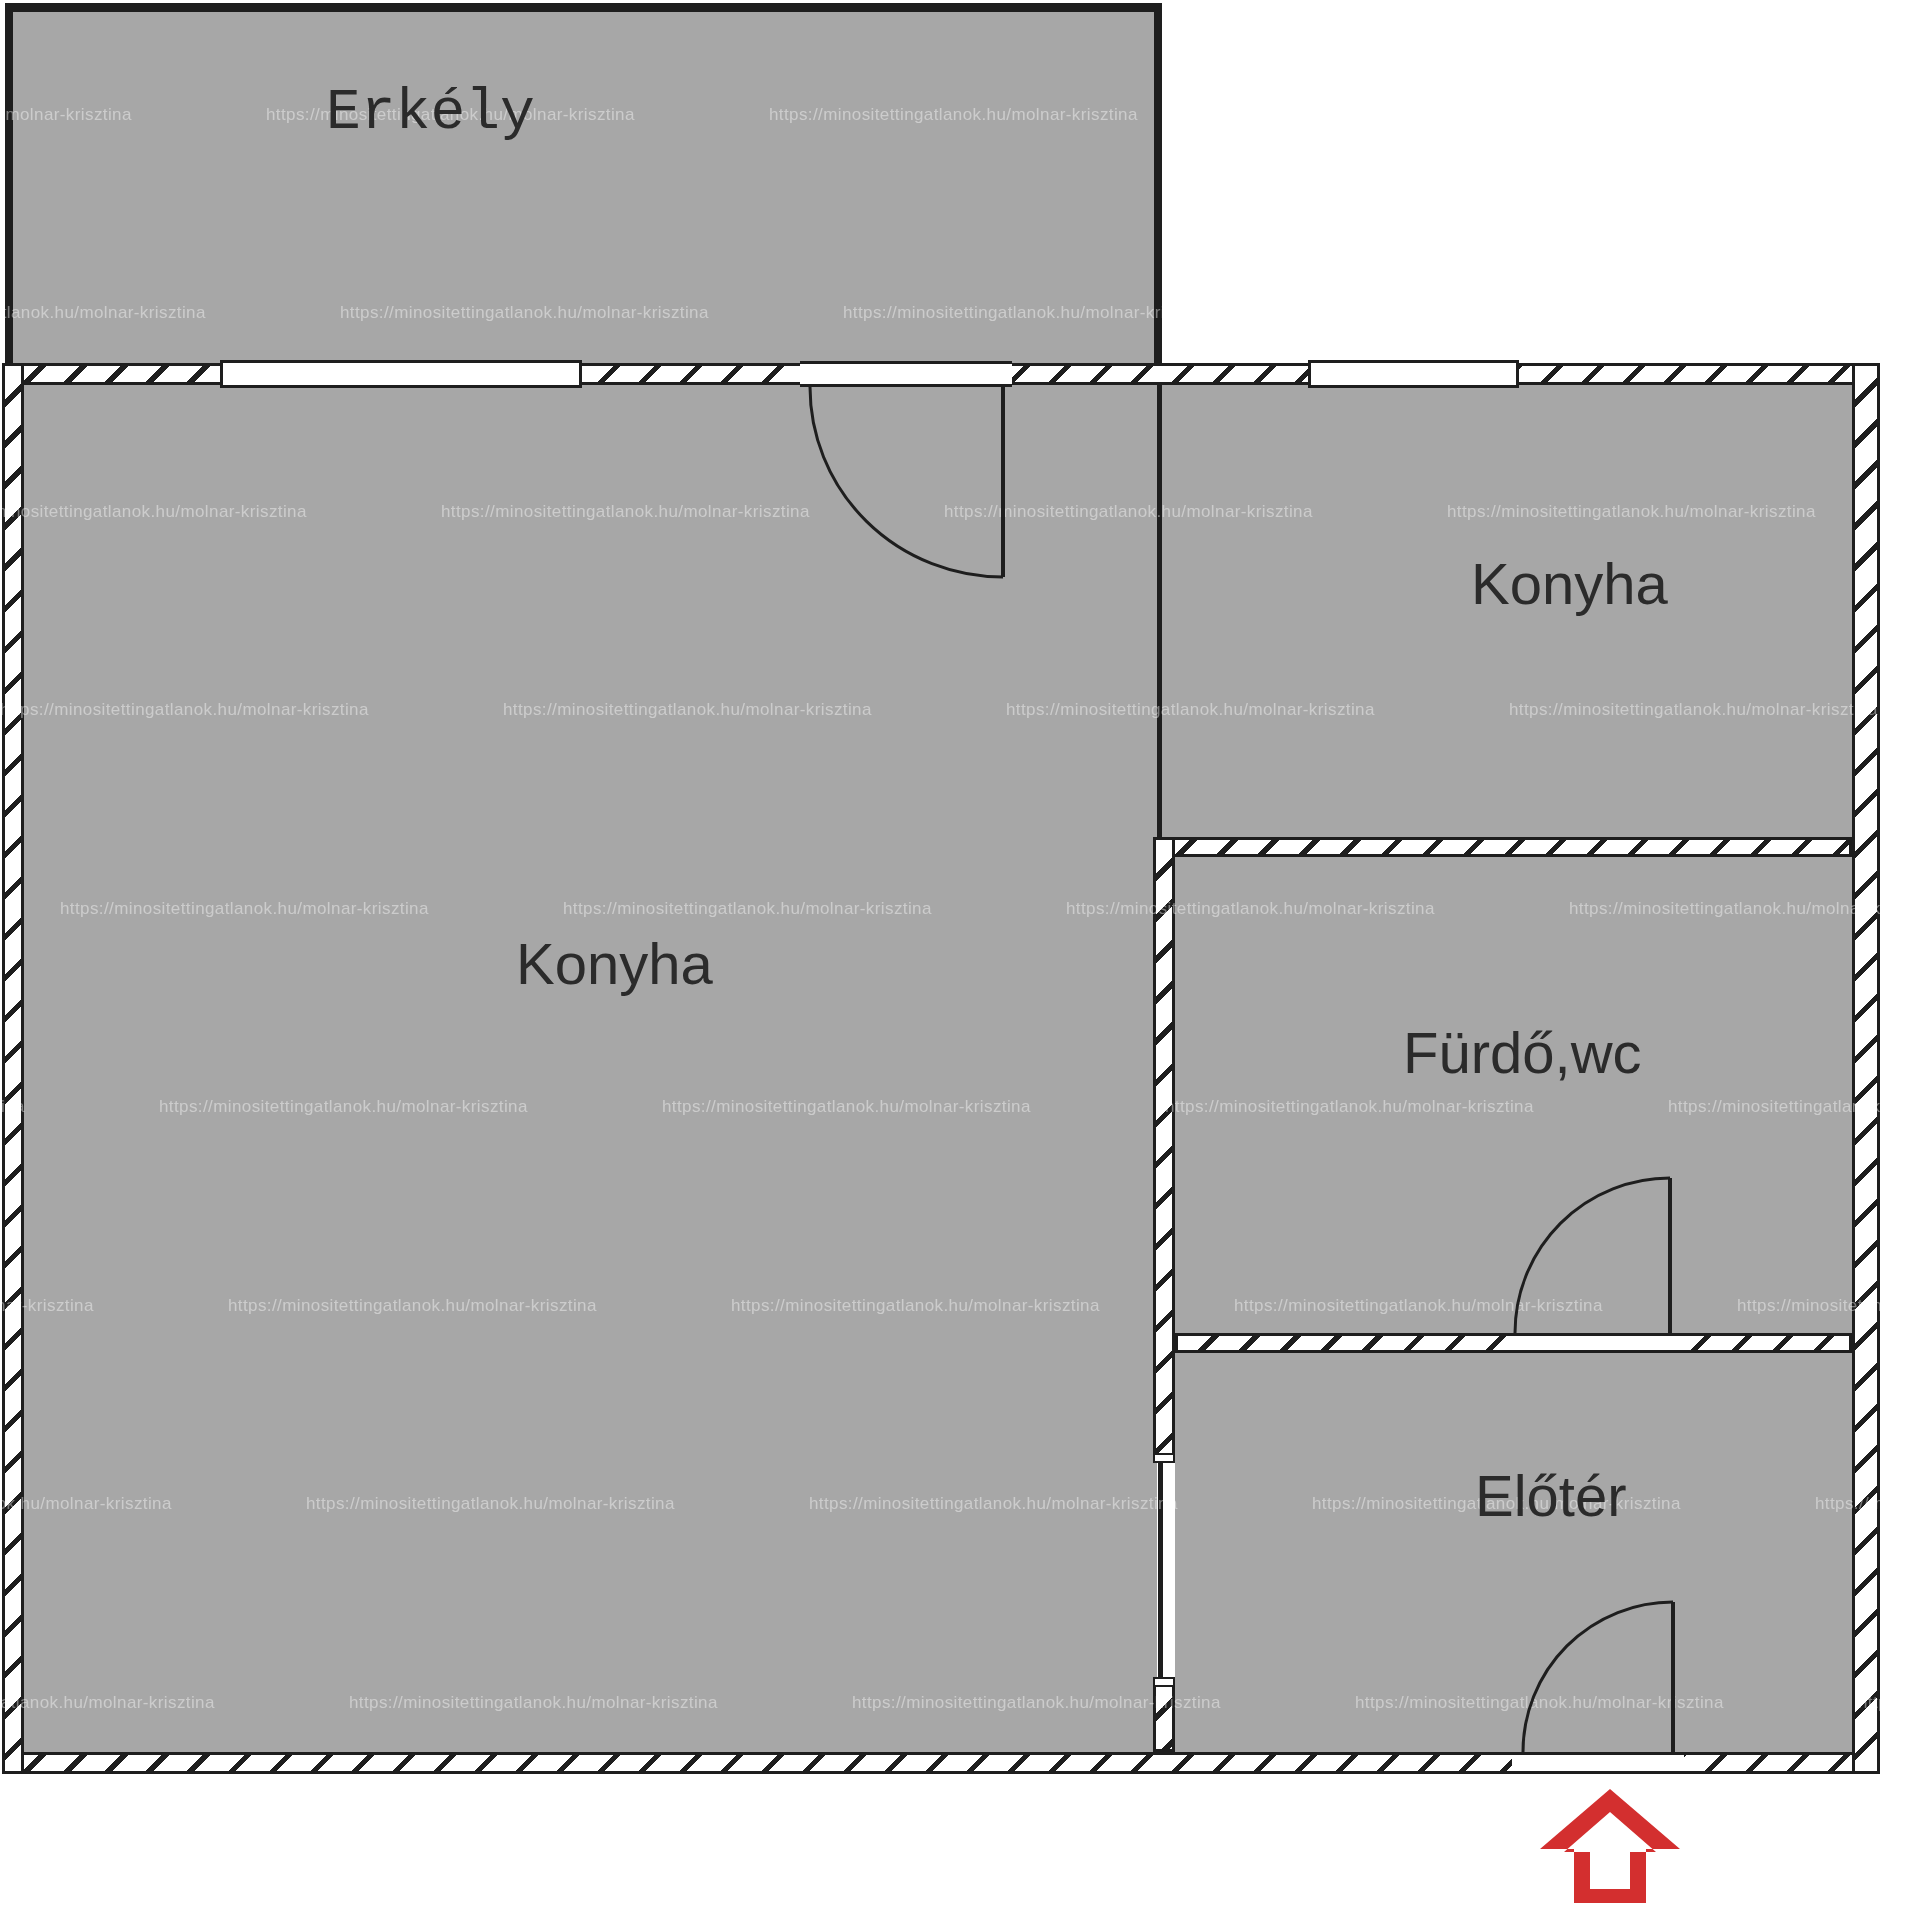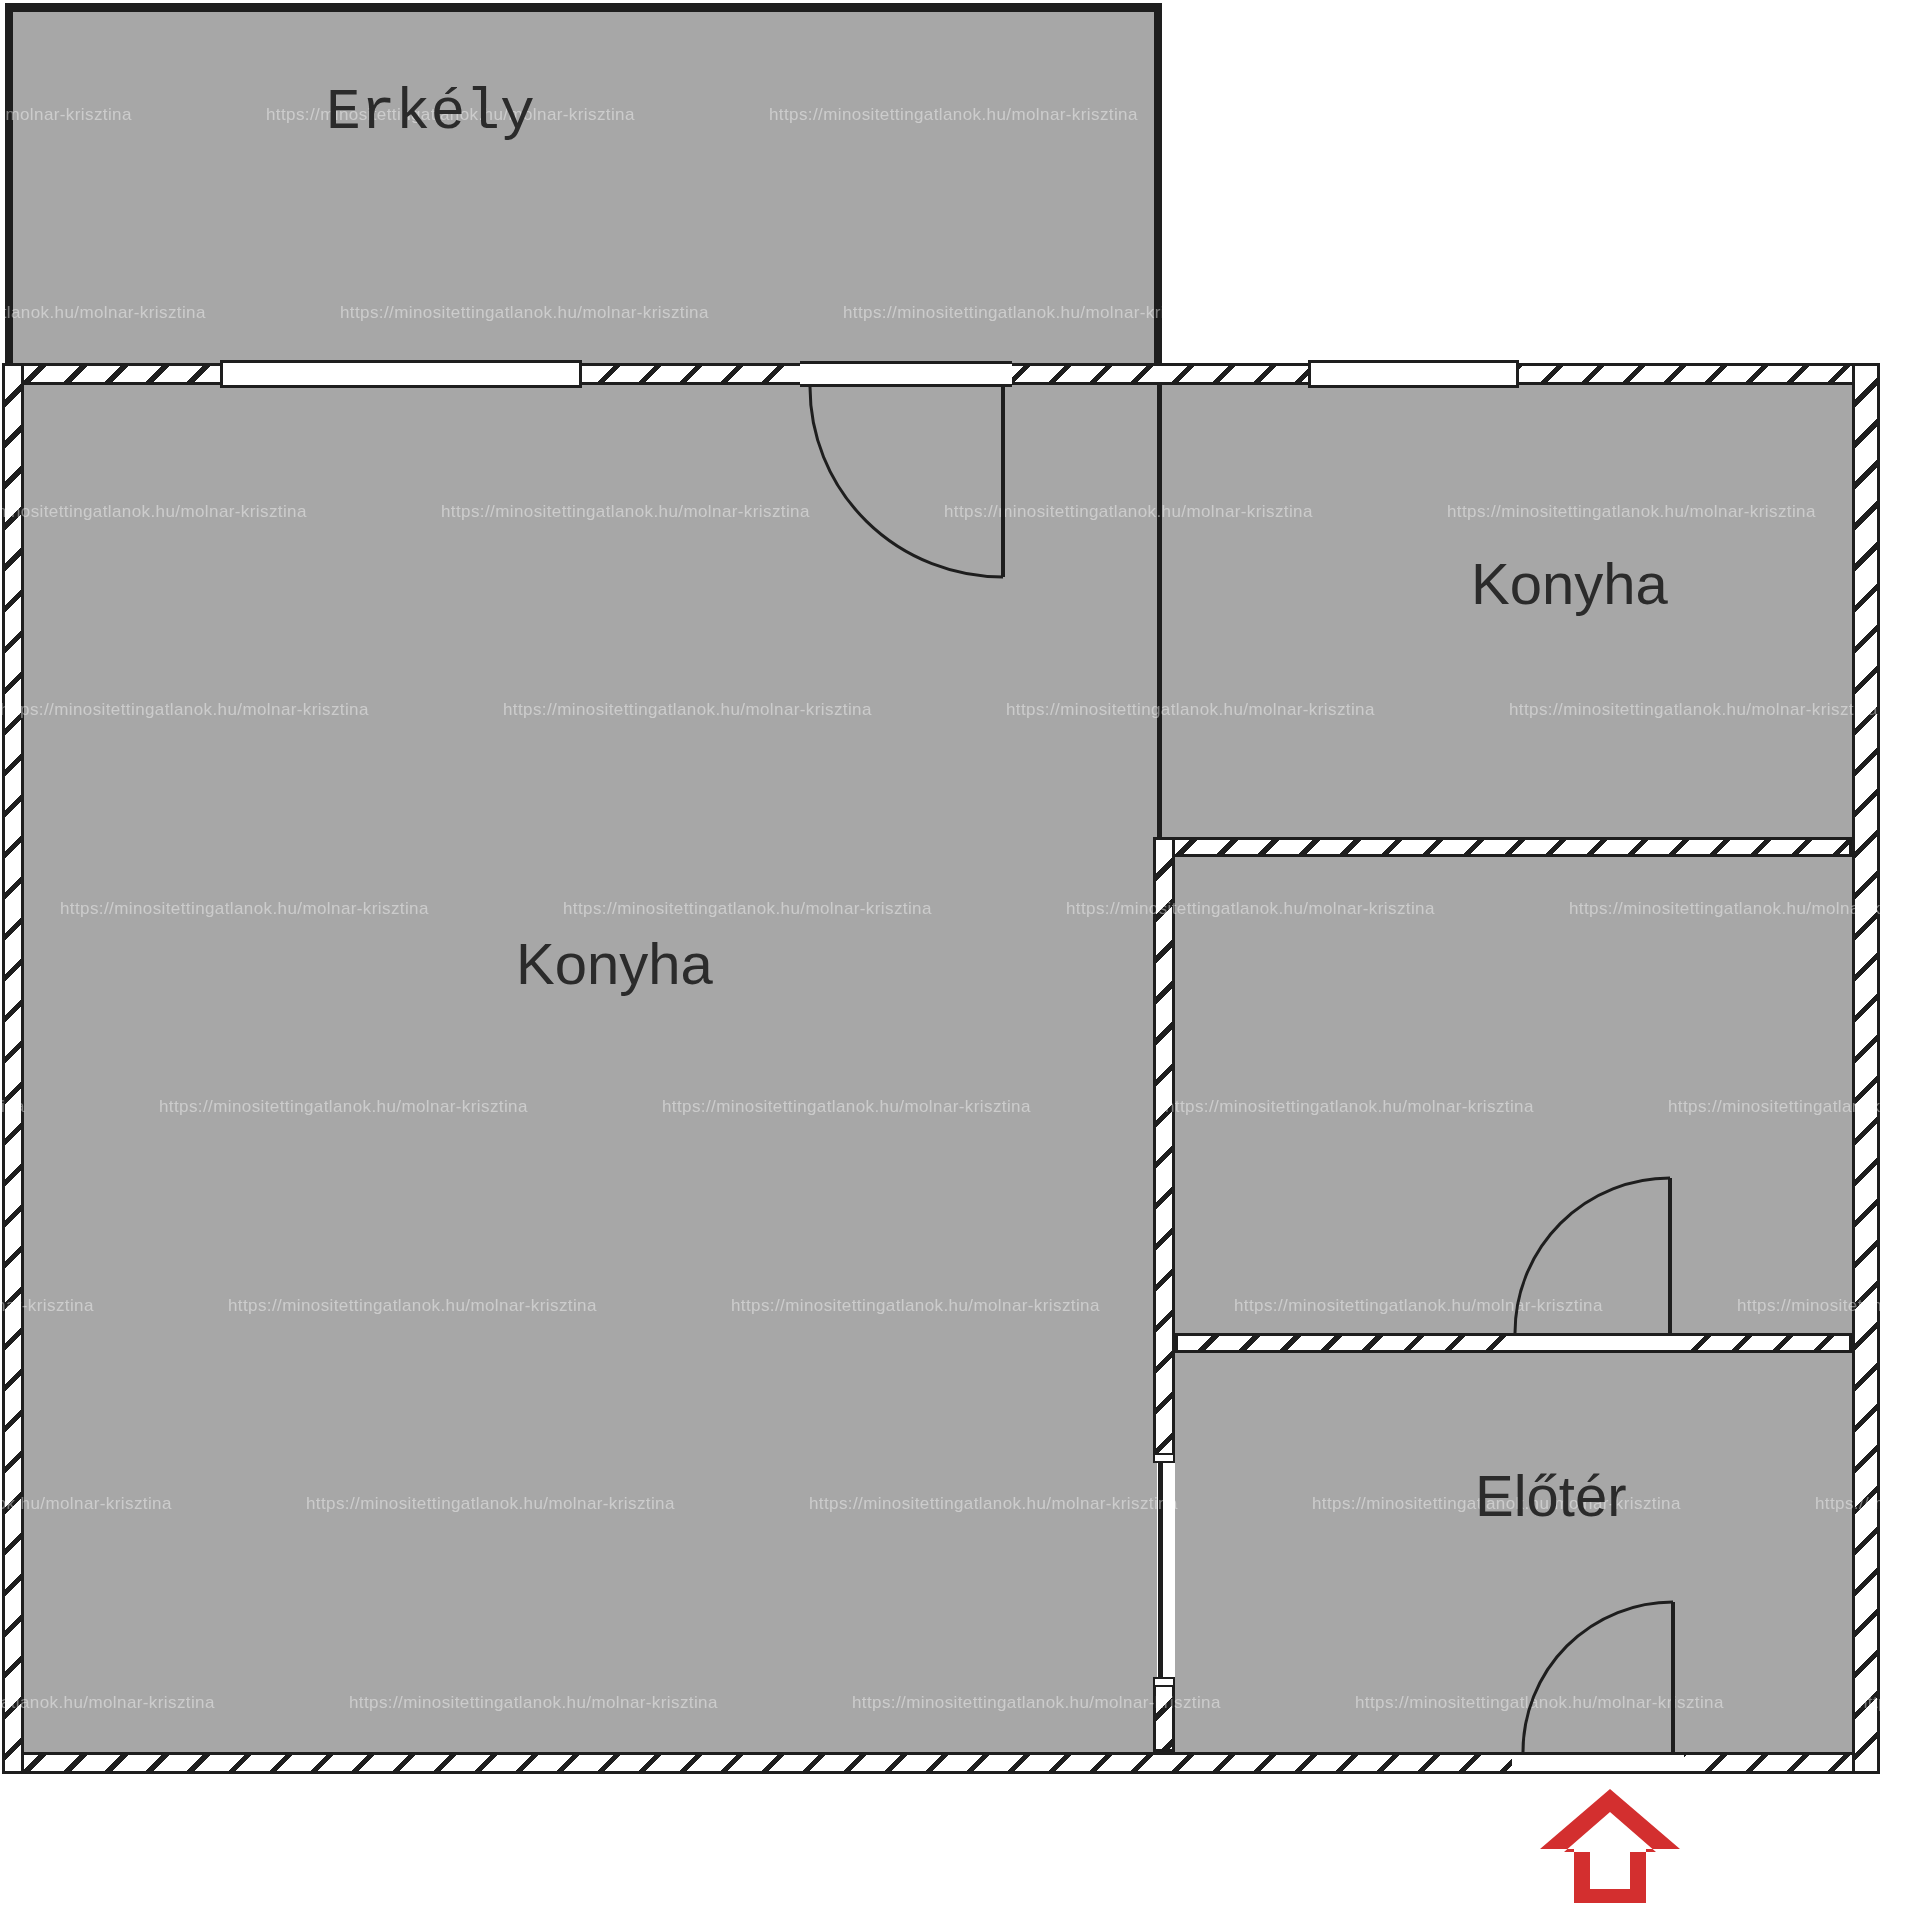--- a/index.html
+++ b/index.html
@@ -140,15 +140,16 @@
     <path d="M 1515 1333 A 155 155 0 0 1 1670 1178" fill="none" stroke="#1e1e1e" stroke-width="3"></path>
     <line x1="1673" y1="1752" x2="1673" y2="1602" stroke="#1e1e1e" stroke-width="4"></line>
     <path d="M 1523 1752 A 150 150 0 0 1 1673 1602" fill="none" stroke="#1e1e1e" stroke-width="3"></path>
     <path fill-rule="evenodd" fill="#d32f2f" d="M1610 1789 L1680 1849 L1646 1849 L1646 1903 L1574 1903 L1574 1849 L1540 1849 Z
          M1610 1812 L1656 1852 L1630 1852 L1630 1889 L1590 1889 L1590 1852 L1564 1852 Z"></path>
   </svg>
 
   <div class="label" style="left:326px;top:78px;font-family:Liberation Mono, monospace;">Erkély</div>
   <div class="label" style="left:516px;top:929px;">Konyha</div>
   <div class="label" style="left:1471px;top:549px;">Konyha</div>
+  <div class="label" style="left:1403px;top:1018px;">Fürdő,wc</div>
   <div class="label" style="left:1475px;top:1461px;text-align:right;">Előtér</div>
 
 </div>
 
 </body></html>

